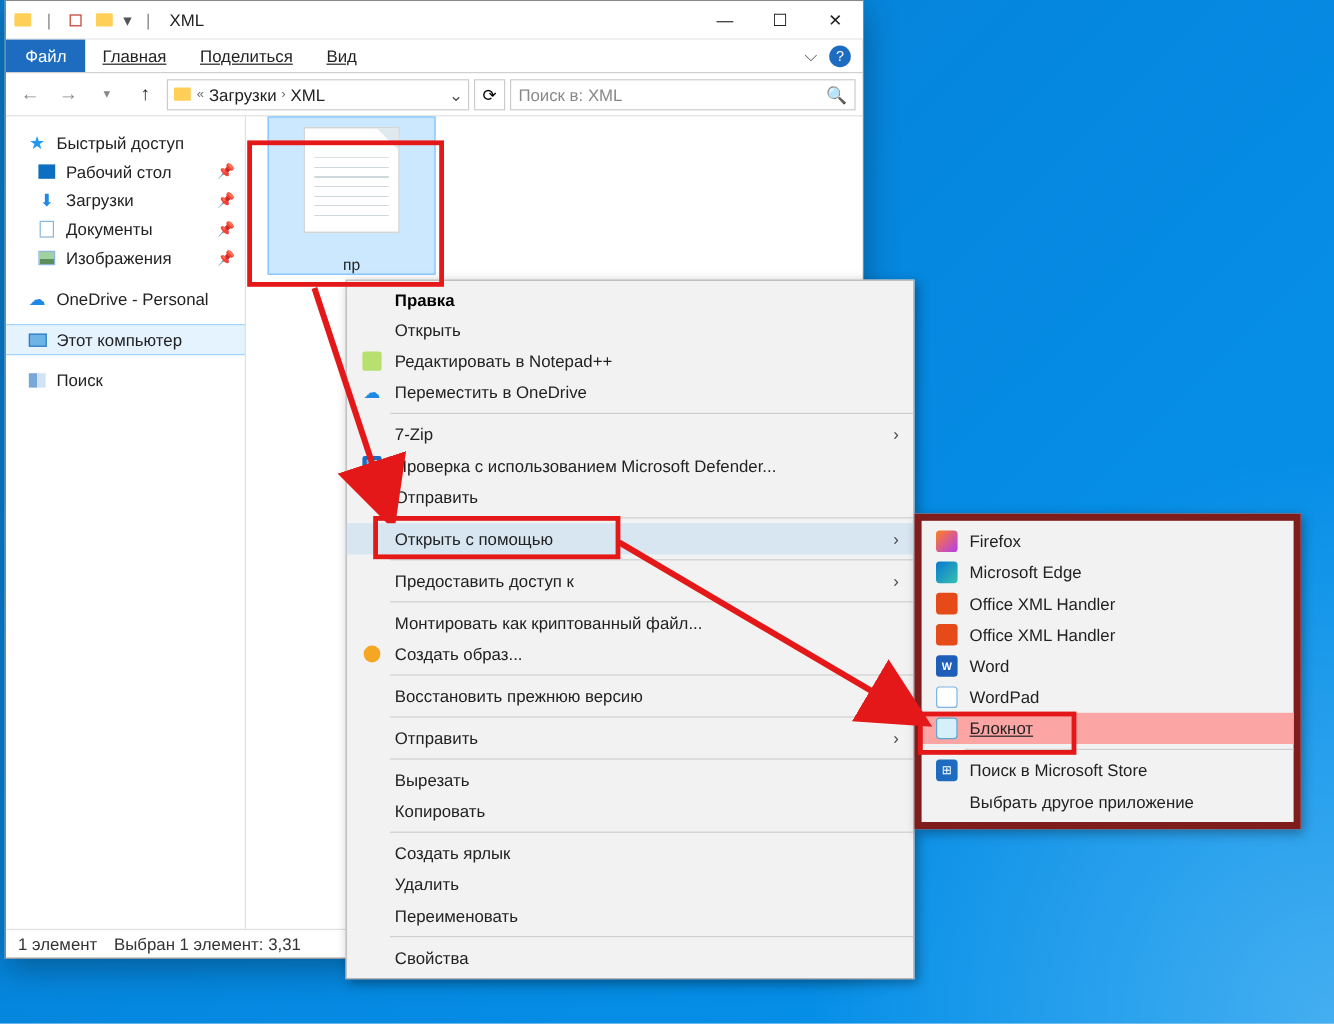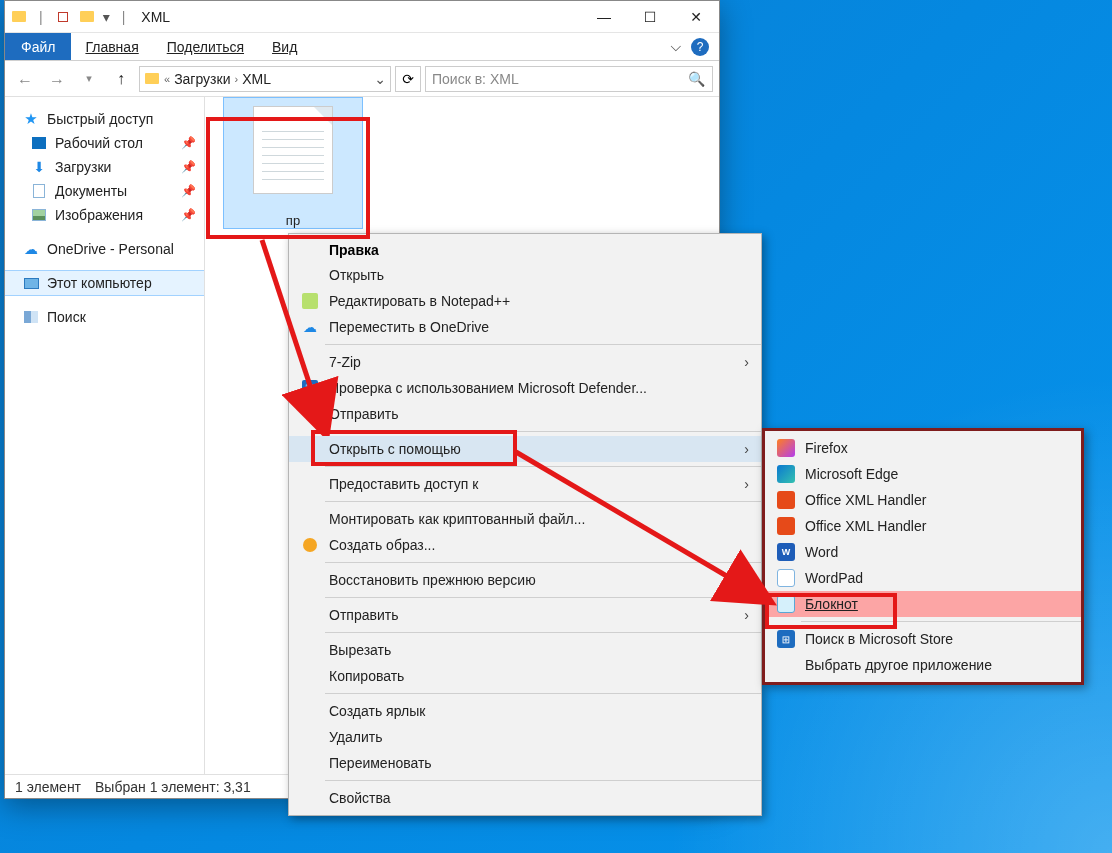--- a/index.html
+++ b/index.html
@@ -42,21 +42,21 @@
 .file-thumb .paper .lines { position:absolute; top:24px; left:8px; right:8px; bottom:8px; background:repeating-linear-gradient(#cfd8dc 0 1px,transparent 1px 8px); }
 .file-thumb .fname { margin-top:19px; color:#222; font-size:13px; }
 .statusbar { height:24px; border-top:1px solid #e0e0e0; display:flex; align-items:center; padding:0 10px; font-size:12.5px; color:#333; gap:14px; }
 .context-menu { position:absolute; left:288px; top:233px; width:474px; background:#f2f2f2; border:1px solid #b5b5b5; box-shadow:3px 3px 9px rgba(0,0,0,0.35); padding:4px 0; z-index:50; }
 .cm-title { font-weight:600; padding:4px 30px 4px 40px; }
 .cm-item { display:flex; align-items:center; padding:5px 14px 5px 40px; position:relative; color:#222; }
 .cm-item .cm-icon { position:absolute; left:12px; width:18px; height:18px; display:flex; align-items:center; justify-content:center; }
 .cm-item .sub-arrow { position:absolute; right:12px; color:#444; font-size:14px; }
 .cm-item.hover { background:#d8e6f2; }
 .cm-sep { height:1px; background:#cfcfcf; margin:4px 0 4px 36px; }
-.submenu { position:absolute; left:762px; top:428px; width:322px; background:#f2f2f2; border:3px solid #7f1d1d; box-shadow:3px 3px 9px rgba(0,0,0,0.35); padding:4px 0; z-index:60; }
+.submenu { position:absolute; left:762px; top:428px; width:322px; background:#f2f2f2; border:6px solid #7f1d1d; box-shadow:3px 3px 9px rgba(0,0,0,0.35); padding:4px 0; z-index:60; }
 .sm-item { display:flex; align-items:center; padding:5px 14px 5px 40px; position:relative; color:#222; }
 .sm-item .sm-icon { position:absolute; left:12px; width:18px; height:18px; display:flex; align-items:center; justify-content:center; border-radius:3px; }
 .sm-item.hover { background:#fca5a5;text-decoration:underline; }
 .sm-sep { height:1px; background:#cfcfcf; margin:4px 0 4px 36px; }
 .annot { position:absolute; border:4px solid #e41818; z-index:100; pointer-events:none; }
 .annot-arrow { position:absolute; z-index:101; pointer-events:none; }
 
 .ic-folder { background:#ffcf58; width:14px; height:11px; border-radius:1px; }
 .ic-blue { background:#0d6fbf; width:14px; height:12px; }
 .ic-dl { color:#1e88e5; font-size:14px; }

